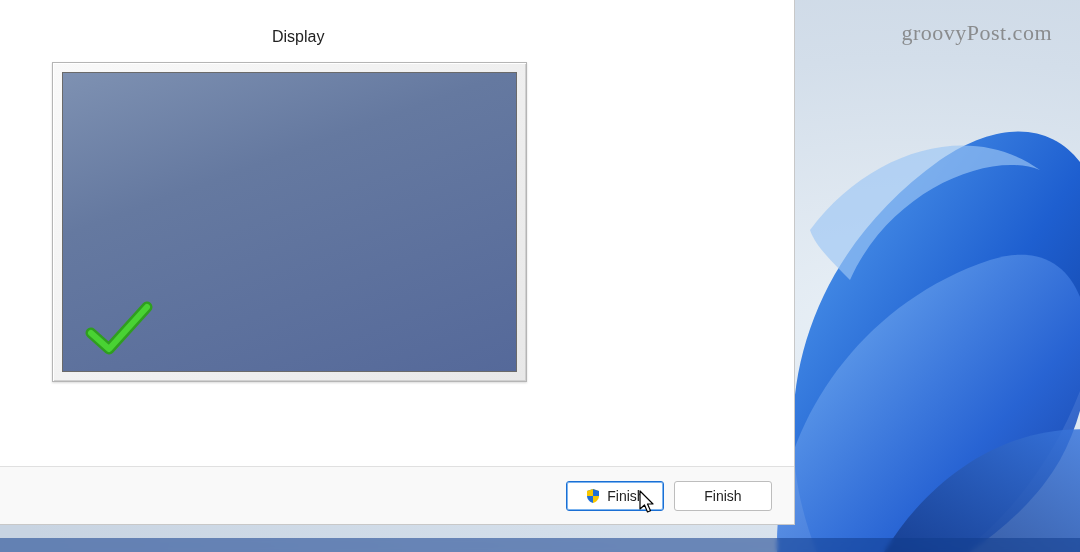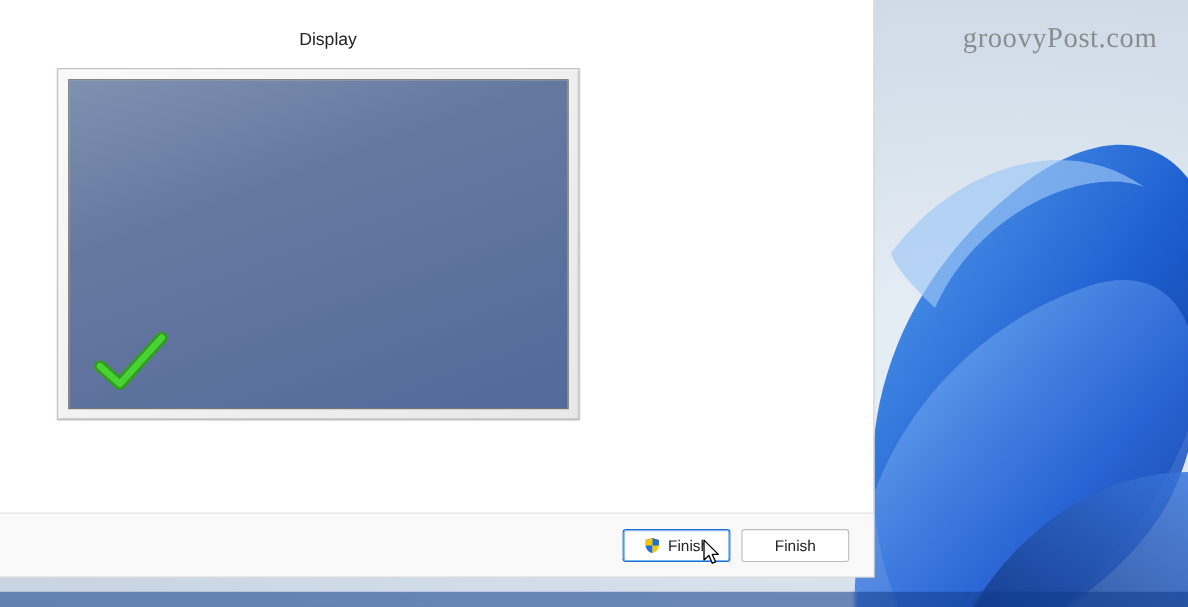--- a/index.html
+++ b/index.html
@@ -17,21 +17,21 @@
       inset: 0;
       overflow: hidden;
     }
     .wallpaper svg { width: 100%; height: 100%; }
     
     .watermark {
       position: absolute;
       top: 20px;
       right: 28px;
       font-family: Georgia, "Times New Roman", serif;
-      font-size: 26px;
+      font-size: 22px;
       color: #8a8c8e;
       letter-spacing: 0.5px;
     }
     
     .dialog {
       position: absolute;
       left: 0;
       top: 0;
       width: 795px;
       height: 525px;

